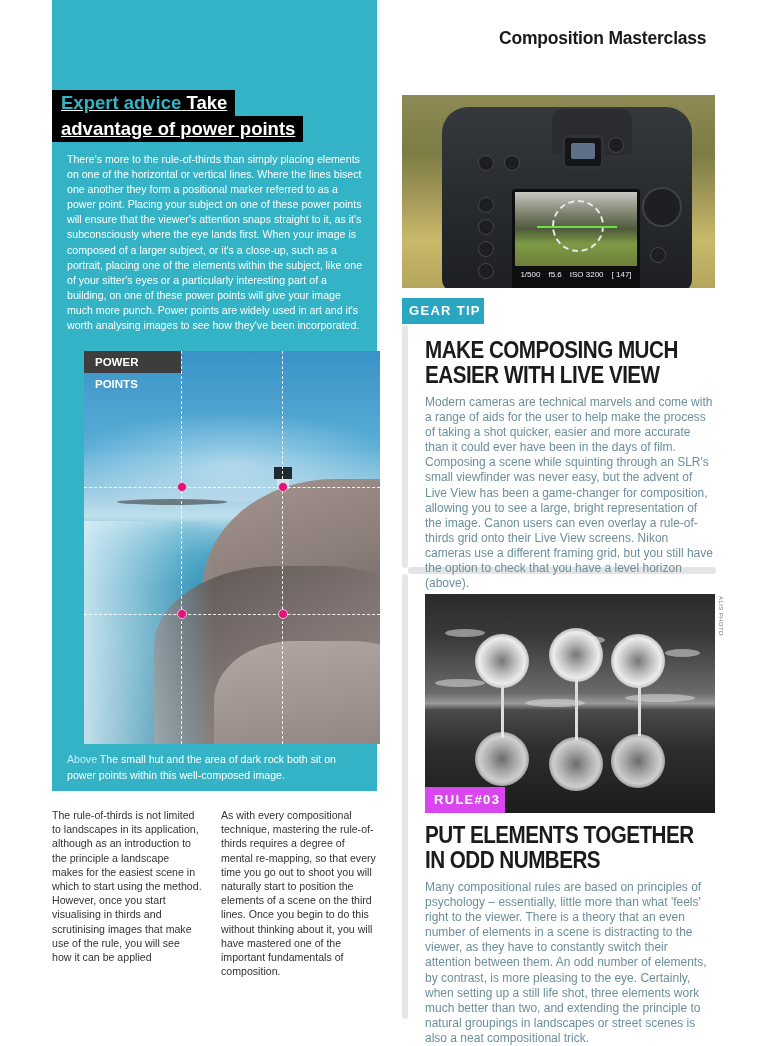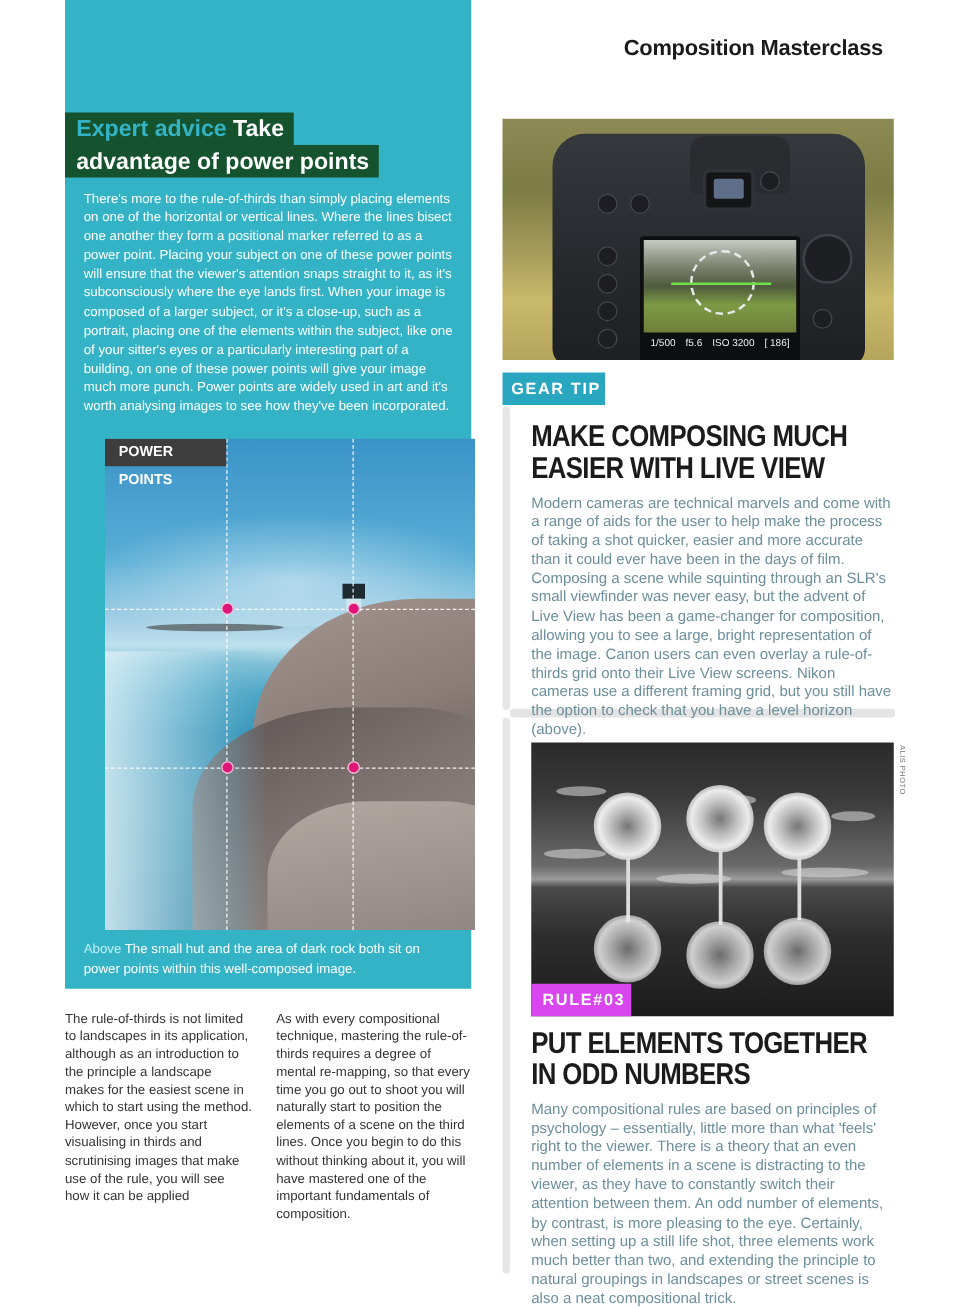--- a/index.html
+++ b/index.html
@@ -16,21 +16,21 @@
   
   .teal-panel {
     position: absolute; left: 52px; top: 0; width: 325px; height: 791px;
     background: #33b3c5;
   }
   .boxout-title {
     position: absolute; left: 52px; top: 90px;
     font-weight: 700; font-size: 18.5px; line-height: 25px; color: #fff;
   }
   .boxout-title .line {
-    display: inline-block; background: #14532d; padding: 0 8px 1px 9px;
+    display: inline-block; background: #000000; padding: 0 8px 1px 9px; text-decoration: underline;
   }
   .boxout-title .accent { color: #33b3c5; }
   .boxout-body {
     position: absolute; left: 67px; top: 152px; width: 300px;
     font-size: 10.6px; line-height: 15.1px; color: #ffffff;
   }
 
   
   .pp-image {
     position: absolute; left: 84px; top: 351px; width: 296px; height: 393px;
@@ -284,21 +284,21 @@
     <div class="cam-btn" style="left:208px; top:140px"></div>
     <div class="cam-lcd">
       <div class="cam-screen">
         <div class="cam-circle"></div>
         <div class="cam-level"></div>
       </div>
       <div class="cam-readout">
         <span>1/500</span>
         <span>f5.6</span>
         <span>ISO 3200</span>
-        <span>[ 186]</span>
+        <span>[ 147]</span>
       </div>
     </div>
     <div class="cam-brand">Nikon</div>
   </div>
   <div class="cam-mount"></div>
 </div>
 <div class="gear-tip">GEAR TIP</div>
 
 <div class="headline h1">
   <span>MAKE COMPOSING MUCH</span><br>

